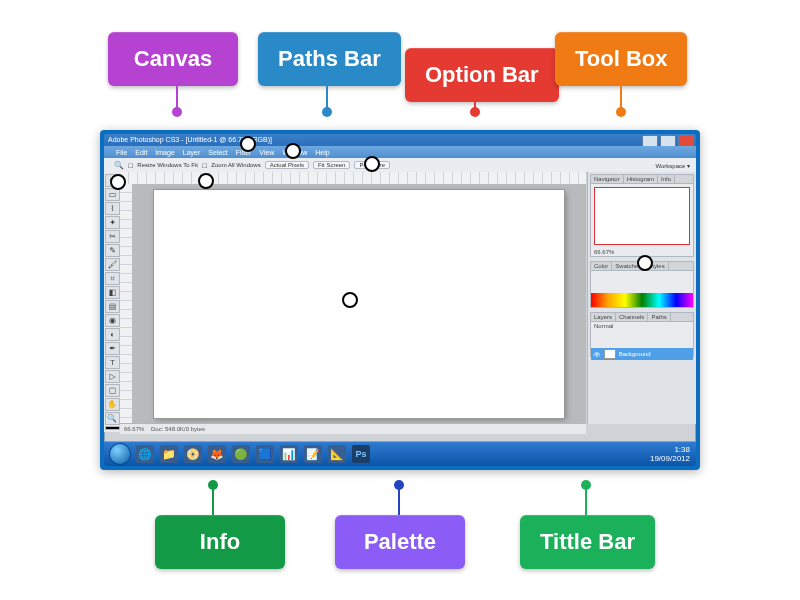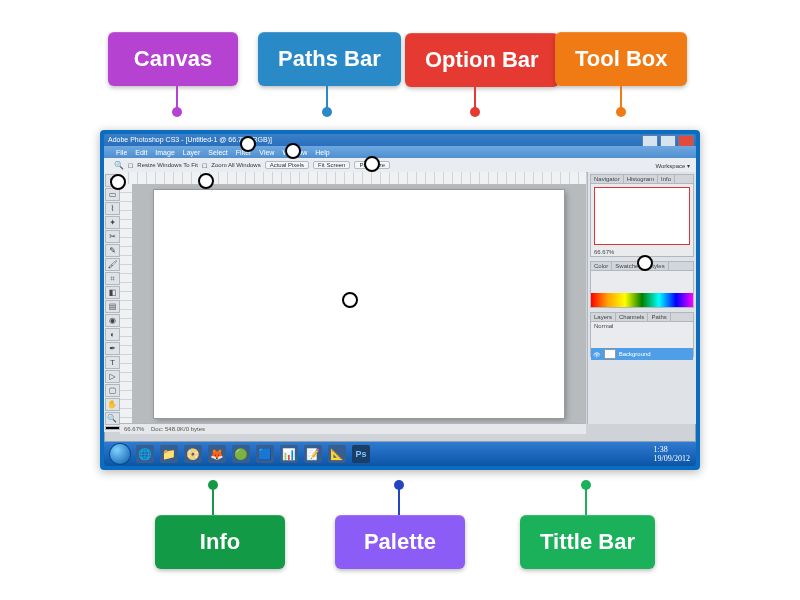--- a/index.html
+++ b/index.html
@@ -117,33 +117,33 @@
   .layer-row { display:flex; align-items:center; background:#4f9fe8; color:#fff; font-size:6px; height:12px; padding:0 2px; margin-top:18px;}
   .statusbar { position:absolute; left:16px; right:110px; bottom:8px; height:10px; background:#e6e8eb; border-top:1px solid #b0b7bf; font-size:6px; color:#555; padding-left:4px; line-height:10px;}
   .taskbar {
     position:absolute; left:4px; right:4px; bottom:4px; height:24px;
     background: linear-gradient(#2f7bd0,#0b55a8);
     border-radius: 0 0 3px 3px;
     display:flex; align-items:center; padding:0 6px; gap:6px;
   }
   .startorb { width:20px; height:20px; border-radius:50%; background:radial-gradient(circle at 35% 30%,#7fd0ff,#0a5aa6); box-shadow:0 0 0 1px #064a8c;}
   .tbicon { width:18px; height:18px; background:#375e8e; border-radius:2px; display:flex; align-items:center; justify-content:center; font-size:11px;}
-  .clock { margin-left:auto; color:#fff; font-size:8px; text-align:left; line-height:9px;font-family:Liberation Serif, serif;}
+  .clock { margin-left:auto; color:#fff; font-size:8px; text-align:right; line-height:9px;}
   
   .marker {
     position:absolute; width:12px; height:12px; border:2px solid #000; background:#fff; border-radius:50%;
     transform: translate(-50%,-50%);
   }
 </style>
 </head>
 <body>
 
 <div class="label-box purple" style="left:108px; top:32px;"><span>Canvas</span></div>
 <div class="label-box blue1" style="left:258px; top:32px;"><span>Paths Bar</span></div>
-<div class="label-box red" style="left:405px; top:33px;"><span>Option Bar</span></div>
+<div class="label-box red" style="left:405px; top:48px;"><span>Option Bar</span></div>
 <div class="label-box orange" style="left:555px; top:32px;"><span>Tool Box</span></div>
 
 <div class="connector" style="left:176px; top:84px; height:28px; color:#b542d0;">
     <div class="dot" style="bottom:-5px;"></div>
   </div>
 <div class="connector" style="left:326px; top:84px; height:28px; color:#2a89c7;">
     <div class="dot" style="bottom:-5px;"></div>
   </div>
 <div class="connector" style="left:474px; top:84px; height:28px; color:#e53a31;">
     <div class="dot" style="bottom:-5px;"></div>

